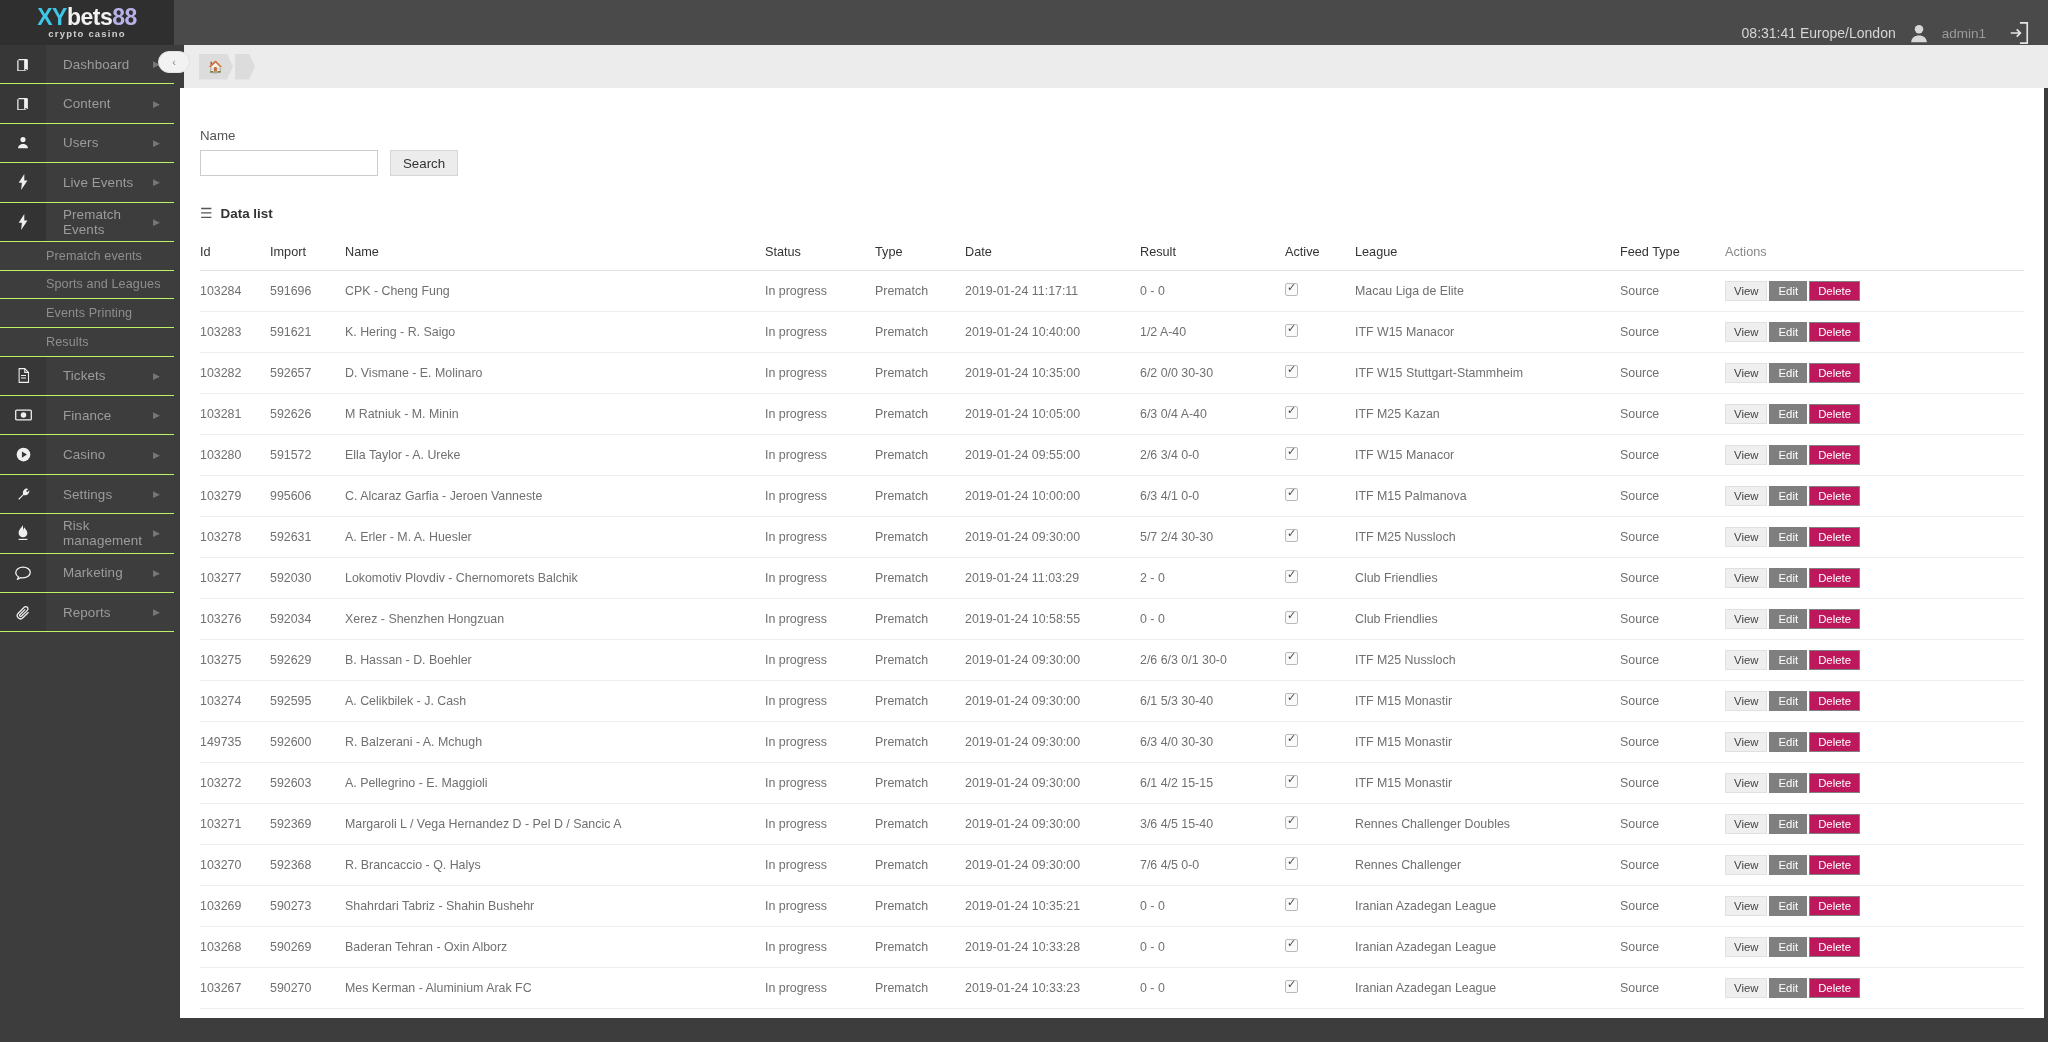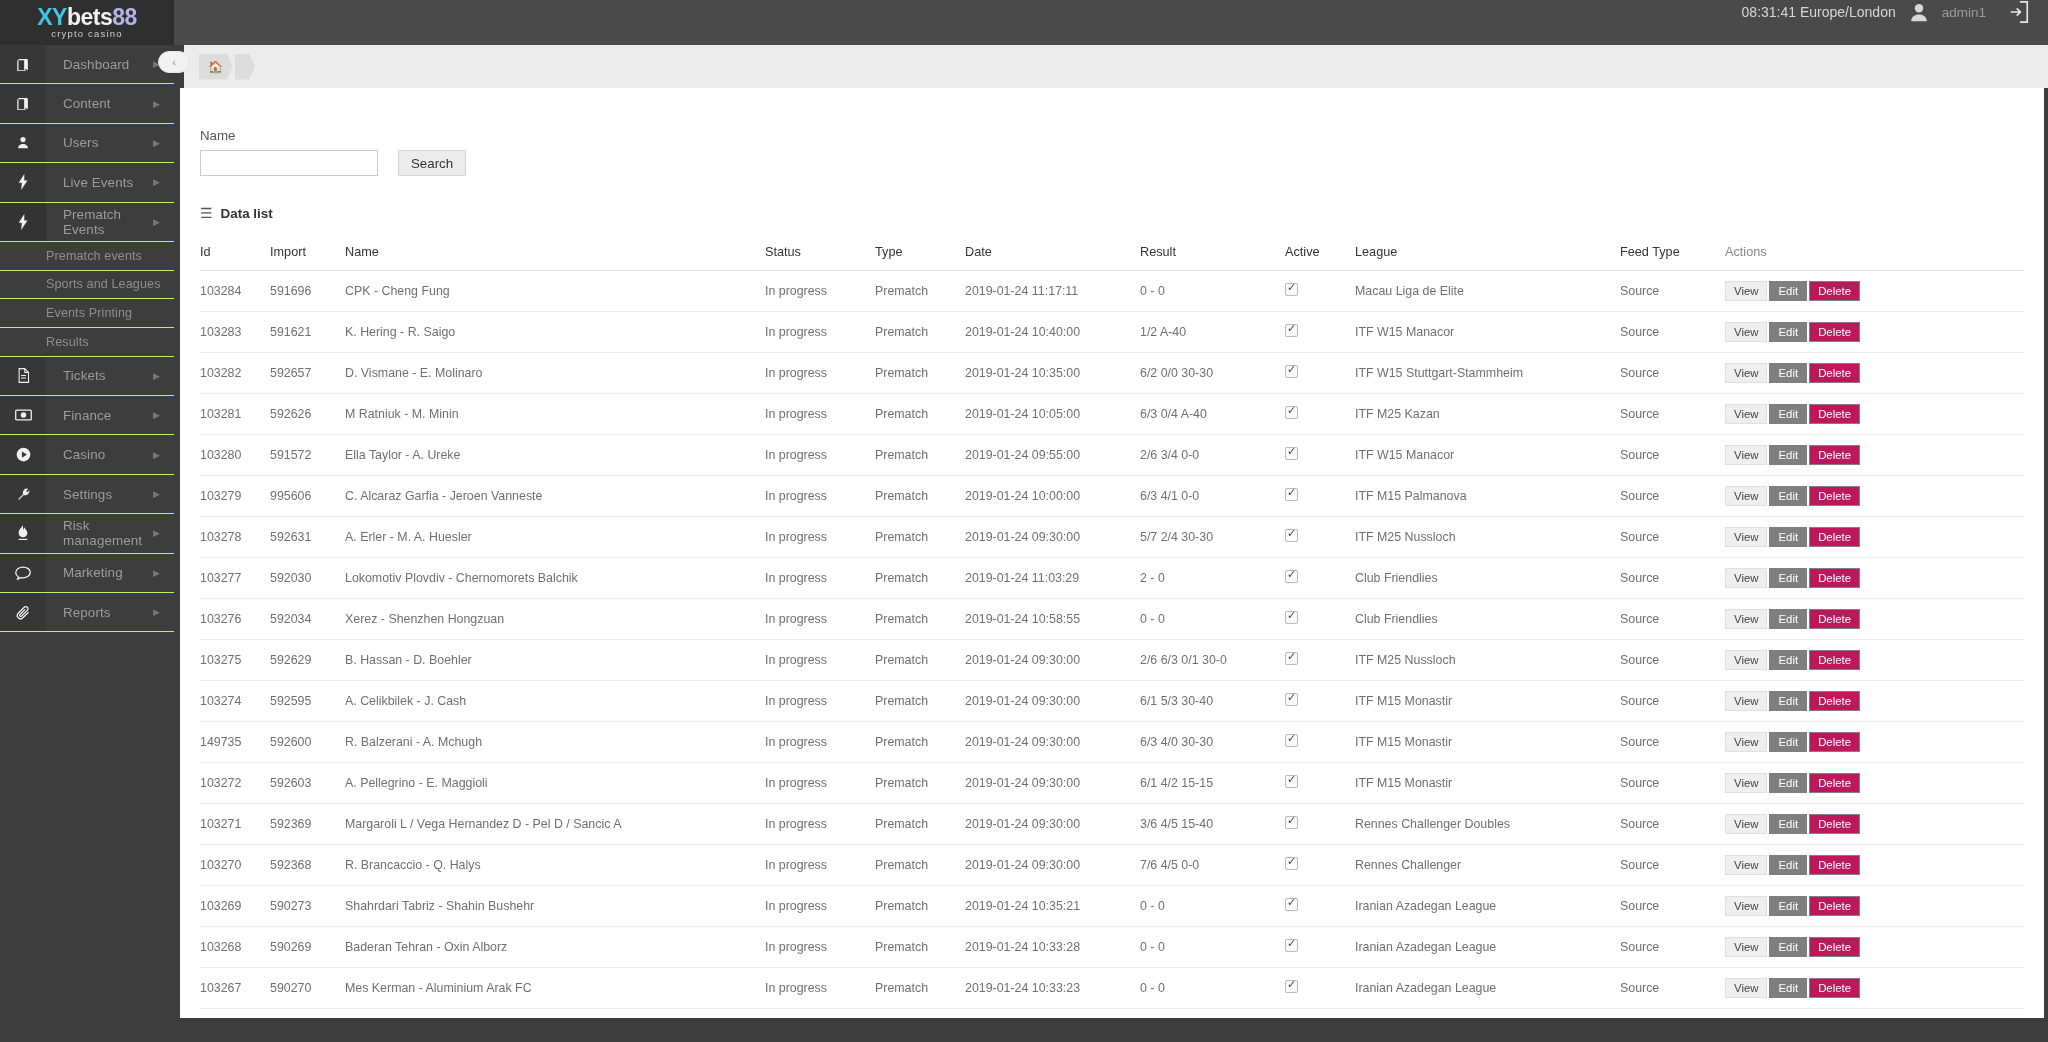--- a/index.html
+++ b/index.html
@@ -7,38 +7,38 @@
     width: 2048px; height: 1042px;
     overflow: hidden;
     font-family: "Liberation Sans", sans-serif;
     background: #3d3d3d;
   }
 
   
   .topbar {
     position: absolute; top: 0; left: 0; width: 2048px; height: 45px;
     background: #4a4a4a;
-    display: flex; align-items: flex-start;
+    display: flex; align-items: flex-end;
   }
   .brand {
     width: 174px; height: 45px;
     background: #2f2f2f;
     display: flex; align-items: center; justify-content: center;
     flex-direction: column;
   }
   .brand-logo {
     font-size: 23px; font-weight: bold; letter-spacing: -0.5px;
     line-height: 20px;
   }
   .brand-logo .xy { color: #3fc7e8; }
   .brand-logo .bets { color: #f2f2f2; }
   .brand-logo .n88 { color: #b9b2e8; }
   .brand-sub {
     font-size: 9.5px; color: #cfcfcf; letter-spacing: 1.2px;
-    margin-top: 1px; font-weight: normal;
+    margin-top: 1px; font-weight: bold;
   }
   .topbar-right {
     margin-left: auto; display: flex; align-items: center;
     padding-right: 18px; gap: 12px;
   }
   .clock { color: #d6d6d6; font-size: 14px; }
   .avatar-ico {
     width: 22px; height: 22px; display: inline-block;
   }
   .username { color: #9a9a9a; font-size: 13.5px; }
@@ -110,21 +110,21 @@
   }
   .panel {
     position: absolute; left: 6px; top: 43px;
     width: 1864px; height: 930px;
     background: #ffffff;
     padding: 40px 4px 0 20px;
     overflow: hidden;
   }
 
   .form-label { font-size: 13.3px; color: #555; margin-bottom: 7px; }
-  .search-row { display: flex; align-items: center; gap: 20px; }
+  .search-row { display: flex; align-items: center; gap: 12px; }
   .search-input {
     width: 178px; height: 26px;
     border: 1px solid #ccc; background: #fff;
     font-family: inherit; font-size: 13px; padding: 0 6px; color: #333;
     outline: none;
   }
   .search-btn {
     height: 26px; padding: 0 12px;
     background: #ececec; border: 1px solid #d6d6d6;
     font-family: inherit; font-size: 13.3px; color: #333;

